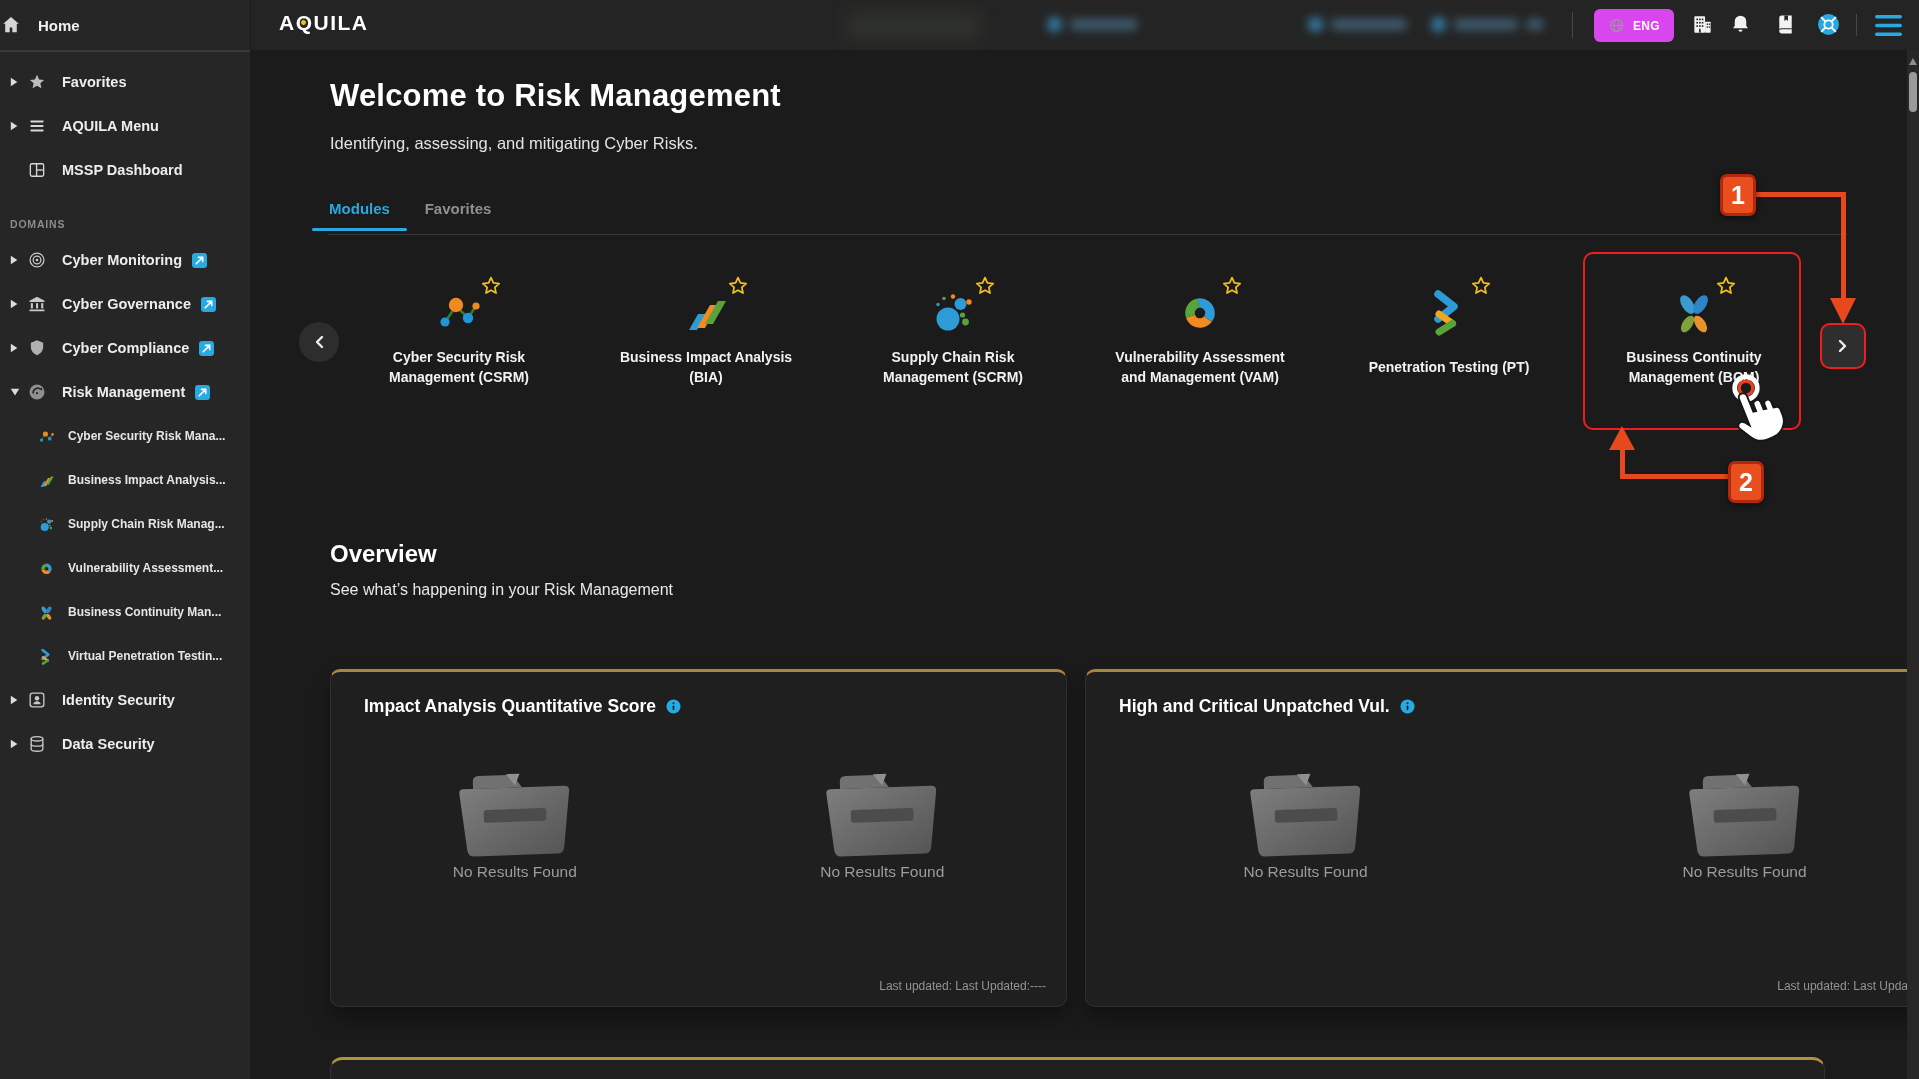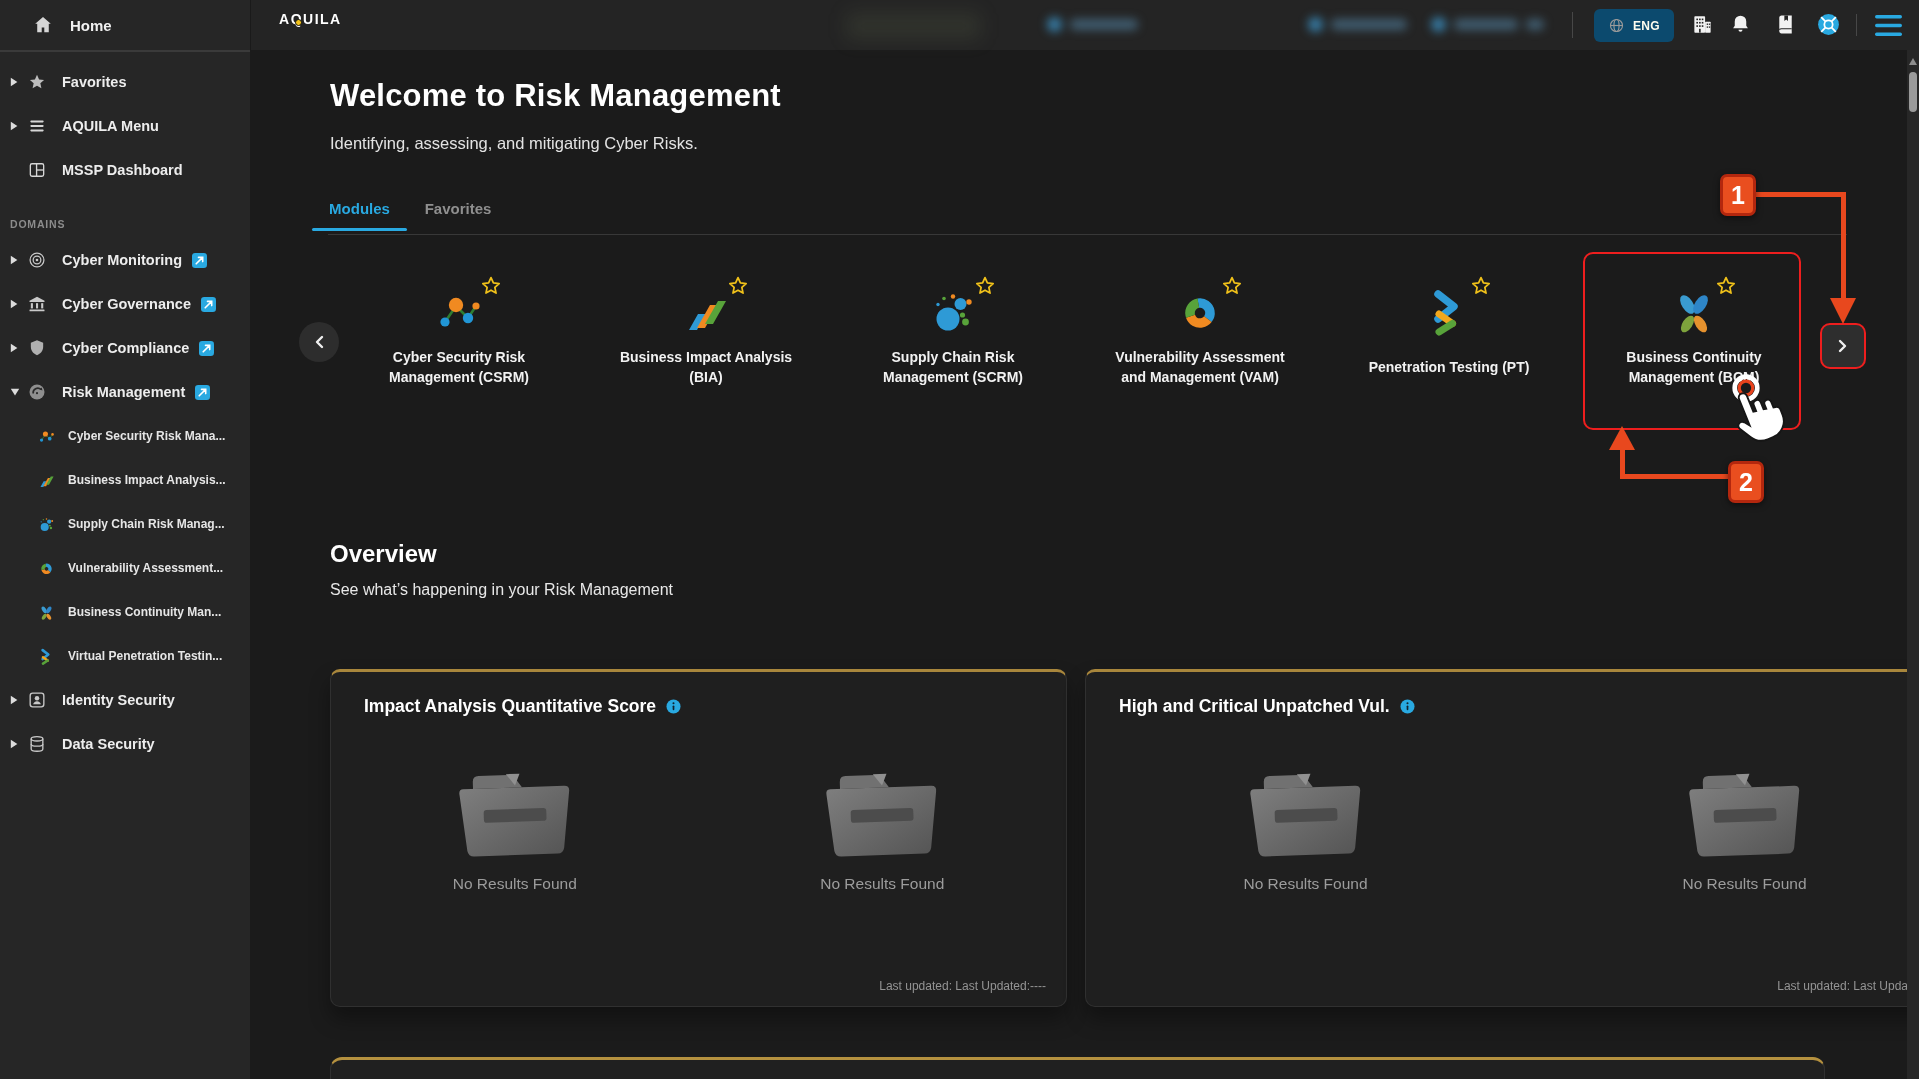--- a/index.html
+++ b/index.html
@@ -5,47 +5,47 @@
   html,body{margin:0;padding:0;background:#151515;font-family:"Liberation Sans",sans-serif;}
   *{box-sizing:border-box;}
   .app{position:relative;width:1919px;height:1079px;overflow:hidden;background:#1b1b1b;color:#fff;}
   .icon{display:inline-block;line-height:0;}
   .icon svg{width:100%;height:100%;display:block;}
 
   
   .sidebar{position:absolute;left:0;top:0;width:250px;height:1079px;background:#262626;z-index:6;}
   .sdivider{height:1px;background:#3a3a3a;width:100%;}
   .srow{display:flex;align-items:center;cursor:pointer;}
-  .srow-top{height:50px;padding-left:32px;gap:16px;}
+  .srow-top{height:50px;gap:16px;}
   .srow-top .ric{width:22px;height:22px;}
   .srow-top .slabel{font-size:15px;font-weight:600;color:#f0f0f0;}
   .srow-menu{height:44px;padding-left:10px;}
   .caret{width:17px;height:11px;flex:0 0 17px;display:flex;align-items:center;}
   .caret .icon{width:8px;height:10px;}
   .caret .icon.down{width:10px;height:8px;}
   .sic{width:20px;height:20px;flex:0 0 20px;margin-right:15px;}
   .srow-menu .slabel{font-size:14.5px;font-weight:600;color:#ededed;white-space:nowrap;}
   .menu-block{margin-top:8px;}
   .domains-label{margin:26px 0 8px 10px;font-size:10.5px;letter-spacing:.8px;color:#8c8c8c;font-weight:700;}
   .ext{width:15px;height:15px;margin-left:10px;flex:0 0 15px;}
   .srow-sub{height:44px;padding-left:38px;}
   .subic{width:17px;height:17px;flex:0 0 17px;margin-right:13px;}
   .srow-sub .slabel{font-size:12px;font-weight:600;color:#e6e6e6;white-space:nowrap;overflow:hidden;}
 
   
   .topbar{position:absolute;left:250px;top:0;right:0;height:50px;background:#242424;z-index:5;border-left:1px solid #1a1a1a;}
-  .logo{position:absolute;left:28px;top:11px;font-size:14px;font-weight:800;letter-spacing:1.5px;color:#fff;}
+  .logo{position:absolute;left:28px;top:11px;font-size:21px;font-weight:800;letter-spacing:1.5px;color:#fff;}
   .logo .q{position:relative;}
   .logo .qdot{position:absolute;left:4.5px;top:8px;width:7px;height:7px;border-radius:50%;background:#f2c21b;border:1px solid #141414;}
   .blur-smudge{position:absolute;left:595px;top:12px;width:135px;height:28px;background:rgba(115,125,90,.16);filter:blur(9px);border-radius:6px;}
   .blur-chip{position:absolute;top:11px;height:27px;display:flex;align-items:center;gap:8px;filter:blur(5px);border-radius:14px;padding:0 6px;}
   .bc-dot{width:15px;height:15px;border-radius:50%;background:rgba(62,154,208,.75);}
   .bc-bar{height:11px;border-radius:5px;background:rgba(88,140,175,.55);}
   .tb-div{position:absolute;width:1px;background:#474747;}
-  .lang-pill{position:absolute;left:1343px;top:9px;width:80px;height:33px;background:#0c4a6e;border-radius:6px;display:flex;align-items:center;justify-content:center;gap:8px;cursor:pointer;}
+  .lang-pill{position:absolute;left:1343px;top:9px;width:80px;height:33px;background:#d946ef;border-radius:6px;display:flex;align-items:center;justify-content:center;gap:8px;cursor:pointer;}
   .lang-pill .icon{width:17px;height:17px;}
   .lang-label{font-size:12px;font-weight:700;color:#fdfdf0;letter-spacing:.4px;}
   .tb-ic{position:absolute;top:13px;width:23px;height:23px;cursor:pointer;}
 
   
   .main{position:absolute;left:250px;top:50px;right:0;bottom:0;background:#1b1b1b;overflow:hidden;}
   .h1{position:absolute;left:80px;top:28px;font-size:31px;font-weight:800;letter-spacing:.2px;}
   .h1sub{position:absolute;left:80px;top:84px;font-size:16.5px;color:#e3e3e3;}
   .tabs{position:absolute;left:62px;top:150px;display:flex;}
   .tab{font-size:15px;font-weight:700;color:#8f8f8f;text-align:center;padding-bottom:14px;cursor:pointer;position:relative;}
@@ -72,21 +72,21 @@
   .h2sub{position:absolute;left:80px;top:531px;font-size:16px;color:#e8e8e8;}
 
   .card{position:absolute;top:619px;height:338px;background:#1f1f1f;border:1px solid #303030;border-top:3px solid #a8863c;border-radius:10px;box-shadow:0 12px 20px rgba(0,0,0,.35);}
   .card.c1{left:80px;width:737px;}
   .card.c2{left:835px;width:880px;}
   .card-title{position:absolute;left:33px;top:24px;display:flex;align-items:center;gap:10px;font-size:17.5px;font-weight:700;color:#fff;}
   .info-ic{width:15px;height:15px;cursor:pointer;}
   .empties{position:absolute;left:0;right:0;top:95px;display:flex;}
   .empty{flex:1;display:flex;flex-direction:column;align-items:center;}
   .folder-ic{width:130px;height:92px;transform:rotate(-2deg);}
-  .empty-text{margin-top:16px;font-size:15.5px;color:#9c9c9c;}
+  .empty-text{margin-top:4px;font-size:15.5px;color:#9c9c9c;}
   .card-foot{position:absolute;right:20px;bottom:13px;font-size:12px;color:#949494;}
 
   .bottom-strip{position:absolute;left:80px;top:1007px;width:1495px;height:24px;background:#202020;border:1px solid #303030;border-bottom:none;border-top:3px solid #b5913f;border-radius:12px 12px 0 0;}
 
   
   .ann-badge{position:absolute;width:36px;height:42px;background:#e94e1f;border:3px solid #b3270e;border-radius:7px;display:flex;align-items:center;justify-content:center;font-size:25px;font-weight:800;color:#fff;z-index:30;box-shadow:0 2px 6px rgba(0,0,0,.5);}
   .badge1{left:1470px;top:124px;}
   .badge2{left:1478px;top:411px;}
   .ann-line{position:absolute;background:#e8481e;z-index:29;}
   .a1h{left:1506px;top:142px;width:88px;height:5px;}

